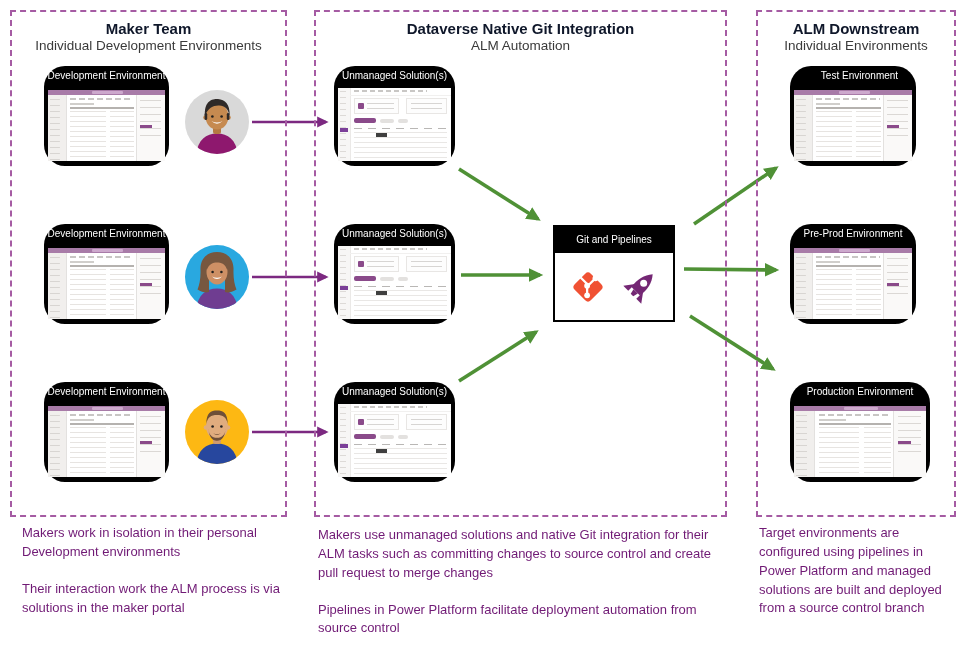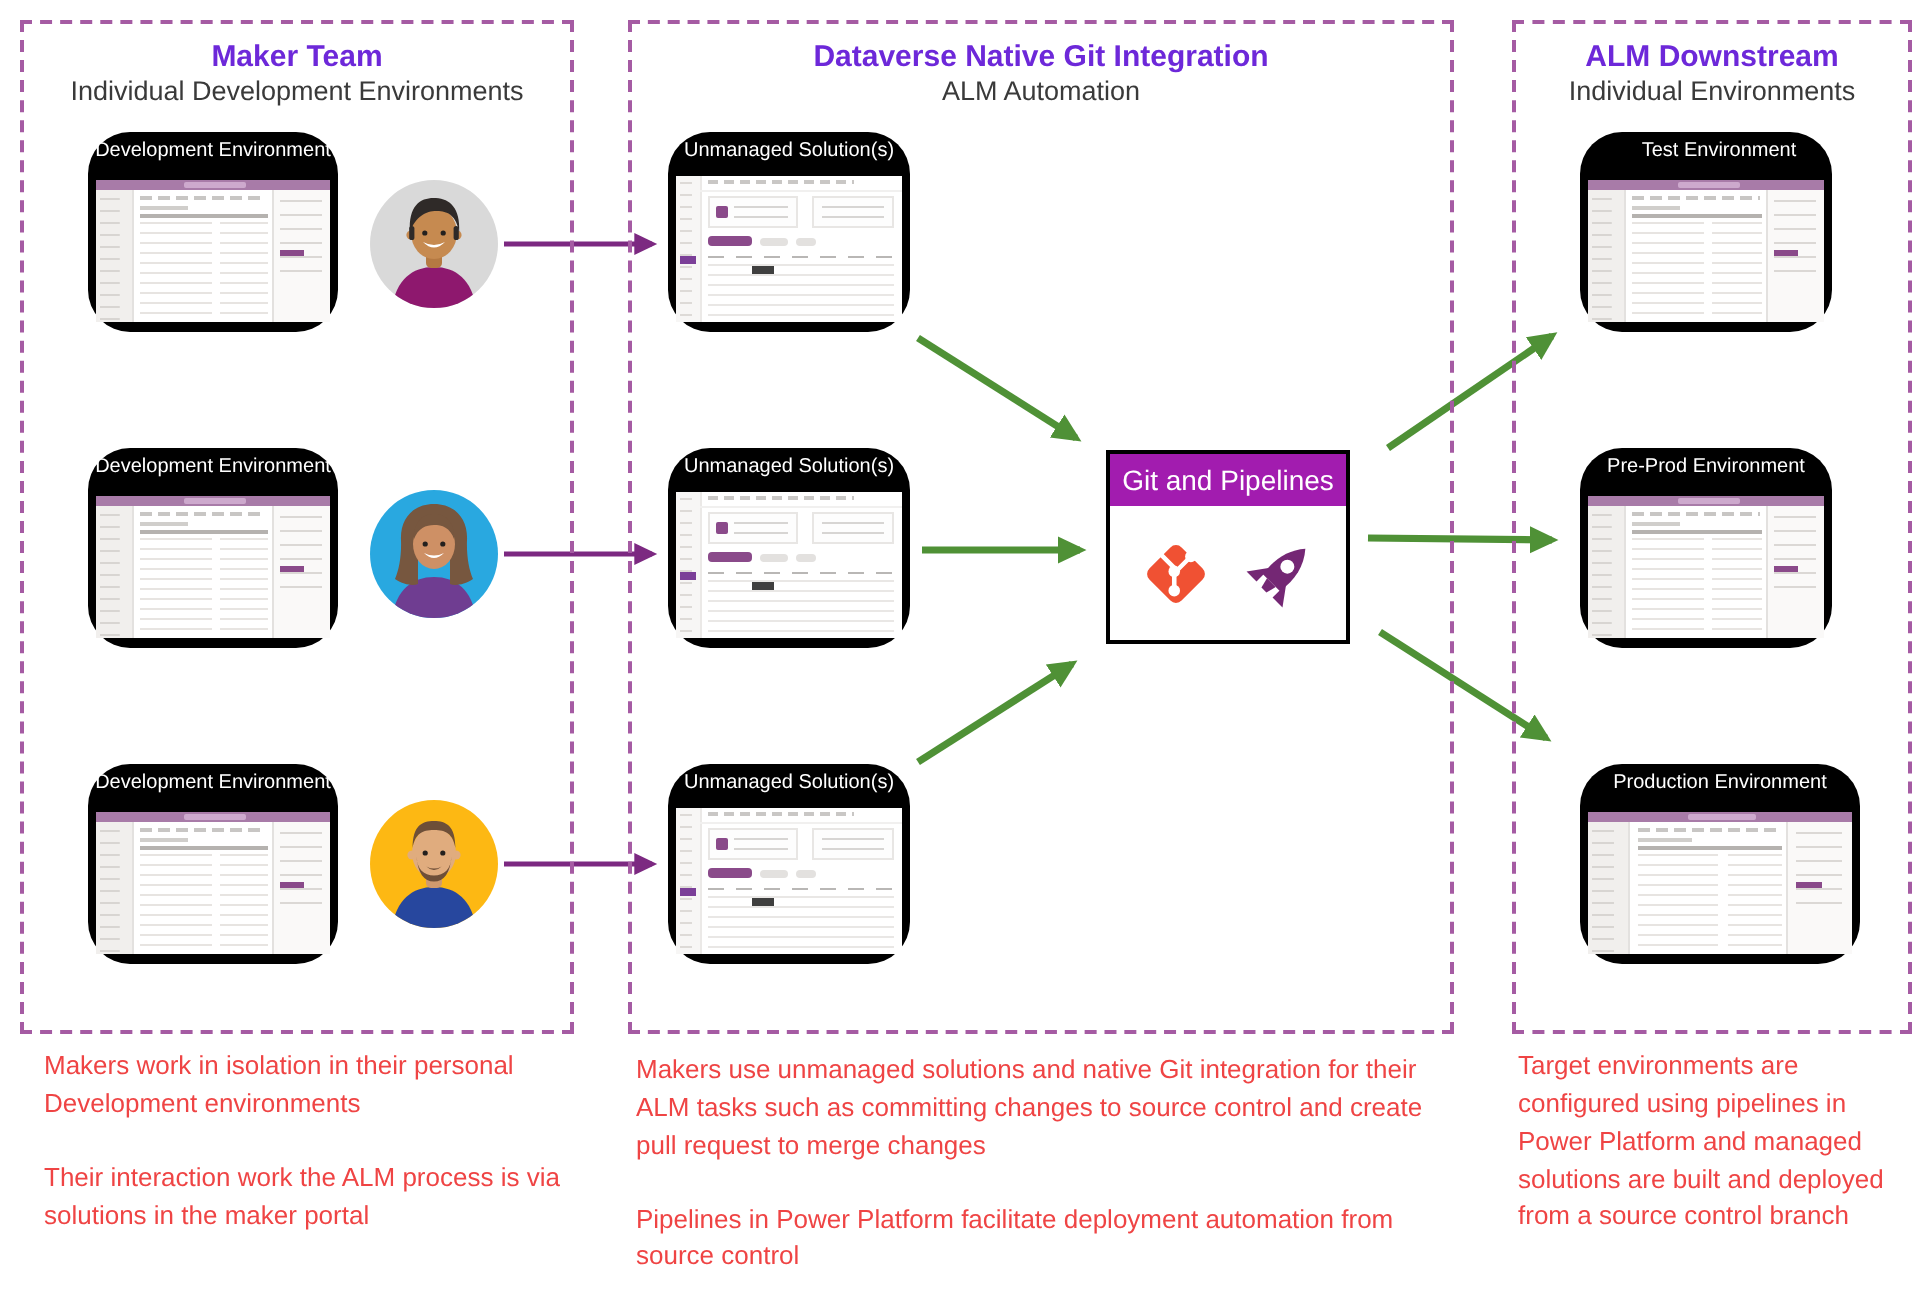--- a/index.html
+++ b/index.html
@@ -5,21 +5,21 @@
   html,body { margin:0; padding:0; background:#fff; }
   .stage {
     position:relative; width:962px; height:646px; background:#fff;
     font-family:"Liberation Sans", sans-serif; overflow:hidden;
   }
   
   .panel { position:absolute; border:2px dashed #A55BA3; box-sizing:border-box; }
   #panel-maker        { left:10px;  top:10px; width:277px; height:507px; }
   #panel-integration  { left:314px; top:10px; width:413px; height:507px; }
   #panel-downstream   { left:756px; top:10px; width:200px; height:507px; }
-  .panel-title    { margin-top:8px; text-align:center; font-size:15px; font-weight:700; color:#6d28d9; }
+  .panel-title    { margin-top:8px; text-align:center; font-size:15px; font-weight:700; color:#0f172a; }
   .panel-subtitle { text-align:center; font-size:13.5px; color:#3a3a3a; margin-top:1px; }
 
   
   .blackbox { position:absolute; background:#000; box-sizing:border-box;border-radius:21px; }
   .bb-title { color:#fff; text-align:center; font-size:10px; line-height:20px; height:20px;
               white-space:nowrap; overflow:hidden; }
   
   .env-shot { position:absolute; left:4px; top:24px; right:4px; bottom:5px; background:#fff; overflow:hidden; }
   .es-top    { position:absolute; top:0; left:0; right:0; height:5px; background:#A87BA8; }
   .es-search { position:absolute; top:1px; left:38%; width:26%; height:3px; background:#CDA9CD; border-radius:1px; display:block; }
@@ -61,29 +61,29 @@
   .ss-pill3 { position:absolute; left:60px; top:30.5px; width:10px; height:4px; background:#E3E1DF; border-radius:2px; display:block; }
   .ss-thead { position:absolute; left:16px; right:4px; top:40px; height:1px; display:block;
               background:repeating-linear-gradient(to right,#B9B7B5 0 8px,transparent 8px 14px); }
   .ss-rows  { position:absolute; left:16px; right:4px; top:44px; bottom:2px; display:block;
               background:repeating-linear-gradient(to bottom,#E9E7E5 0 1px,transparent 1px 5px); }
   .ss-chip  { position:absolute; left:38px; top:45px; width:11px; height:4px; background:#3F3F3F; display:block; }
 
   
   .gitbox { position:absolute; left:553px; top:225px; width:122px; height:97px; border:2px solid #000;
             background:#fff; box-sizing:border-box; }
-  .gitbox-title { background:#a21caf; color:#fff; text-align:center; font-size:14px; line-height:26px; height:26px; }
+  .gitbox-title { background:#000000; color:#fff; text-align:center; font-size:10px; line-height:26px; height:26px; }
   .gitbox-body  { height:67px; display:flex; align-items:center; justify-content:center; gap:10px; }
 
   
   .avatar { position:absolute; width:64px; height:64px; border-radius:50%; overflow:hidden; }
   .avatar svg { display:block; }
 
   
-  .notes { position:absolute; font-size:13px; color:#ef4444; line-height:1.45; }
+  .notes { position:absolute; font-size:13px; color:#701a75; line-height:1.45; }
   .notes p { margin:0 0 18px 0; }
   #notes-maker      { left:22px;  top:524px; width:265px; }
   #notes-integration{ left:318px; top:526px; width:402px; }
   #notes-downstream { left:759px; top:524px; width:188px; }
 
   
   .arrows { position:absolute; left:0; top:0; pointer-events:none; }
 </style>
 </head>
 <body>

